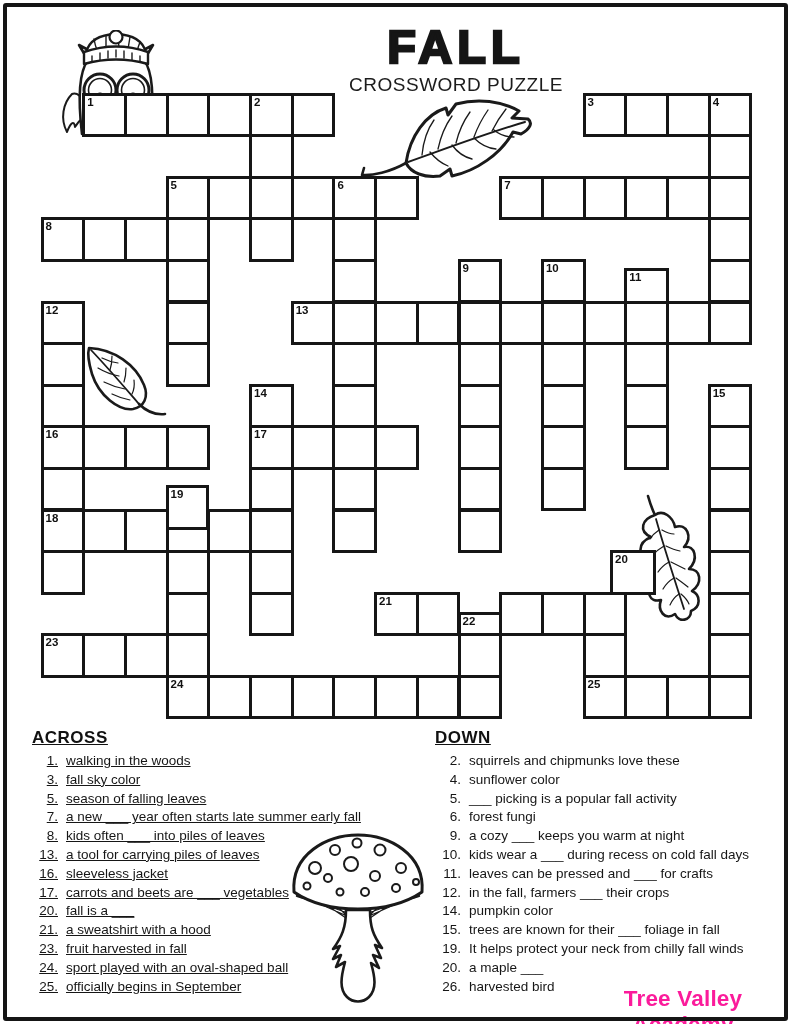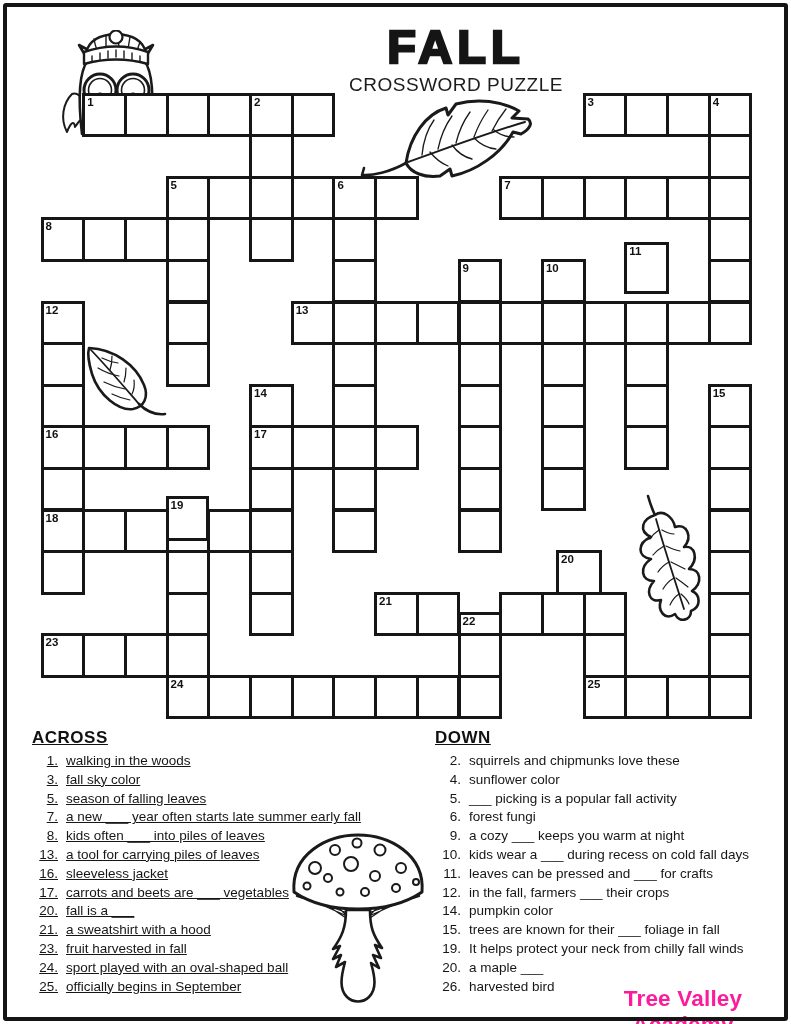--- a/index.html
+++ b/index.html
@@ -206,21 +206,21 @@
     <div class="cell" style="left: 457.5px; top: 466.9px; width: 44.7px; height: 44.6px;"></div>
     <div class="cell" style="left: 457.5px; top: 508.5px; width: 44.7px; height: 44.6px;"></div>
     <div class="cell" style="left: 540.9px; top: 258.9px; width: 44.7px; height: 44.6px;">
       <span class="cellnum">10</span>
     </div>
     <div class="cell" style="left: 540.9px; top: 300.5px; width: 44.7px; height: 44.6px;"></div>
     <div class="cell" style="left: 540.9px; top: 342.1px; width: 44.7px; height: 44.6px;"></div>
     <div class="cell" style="left: 540.9px; top: 383.7px; width: 44.7px; height: 44.6px;"></div>
     <div class="cell" style="left: 540.9px; top: 425.3px; width: 44.7px; height: 44.6px;"></div>
     <div class="cell" style="left: 540.9px; top: 466.9px; width: 44.7px; height: 44.6px;"></div>
-    <div class="cell" style="left: 624.3px; top: 242px; width: 44.7px; height: 52px;">
+    <div class="cell" style="left: 624.3px; top: 268px; width: 44.7px; height: 52px;">
       <span class="cellnum">11</span>
     </div>
     <div class="cell" style="left: 624.3px; top: 300.5px; width: 44.7px; height: 44.6px;"></div>
     <div class="cell" style="left: 624.3px; top: 342.1px; width: 44.7px; height: 44.6px;"></div>
     <div class="cell" style="left: 624.3px; top: 383.7px; width: 44.7px; height: 44.6px;"></div>
     <div class="cell" style="left: 624.3px; top: 425.3px; width: 44.7px; height: 44.6px;"></div>
     <div class="cell" style="left: 40.5px; top: 300.5px; width: 44.7px; height: 44.6px;">
       <span class="cellnum">12</span>
     </div>
     <div class="cell" style="left: 40.5px; top: 342.1px; width: 44.7px; height: 44.6px;"></div>
@@ -261,31 +261,31 @@
     <div class="cell" style="left: 707.7px; top: 591.7px; width: 44.7px; height: 44.6px;"></div>
     <div class="cell" style="left: 707.7px; top: 633.3px; width: 44.7px; height: 44.6px;"></div>
     <div class="cell" style="left: 707.7px; top: 674.9px; width: 44.7px; height: 44.6px;"></div>
     <div class="cell" style="left: 82.2px; top: 425.3px; width: 44.7px; height: 44.6px;"></div>
     <div class="cell" style="left: 123.9px; top: 425.3px; width: 44.7px; height: 44.6px;"></div>
     <div class="cell" style="left: 165.6px; top: 425.3px; width: 44.7px; height: 44.6px;"></div>
     <div class="cell" style="left: 290.7px; top: 425.3px; width: 44.7px; height: 44.6px;"></div>
     <div class="cell" style="left: 374.1px; top: 425.3px; width: 44.7px; height: 44.6px;"></div>
     <div class="cell" style="left: 82.2px; top: 508.5px; width: 44.7px; height: 44.6px;"></div>
     <div class="cell" style="left: 123.9px; top: 508.5px; width: 44.7px; height: 44.6px;"></div>
-    <div class="cell" style="left: 165.6px; top: 496px; width: 43px; height: 44.6px; padding-left: 8px;">
+    <div class="cell" style="left: 165.6px; top: 485px; width: 43px; height: 44.6px; padding-left: 8px;">
       <span class="cellnum">19</span>
     </div>
     <div class="cell" style="left: 207.3px; top: 508.5px; width: 44.7px; height: 44.6px;"></div>
     <div class="cell" style="left: 165.6px; top: 550.1px; width: 44.7px; height: 44.6px;"></div>
     <div class="cell" style="left: 165.6px; top: 591.7px; width: 44.7px; height: 44.6px;"></div>
     <div class="cell" style="left: 165.6px; top: 633.3px; width: 44.7px; height: 44.6px;"></div>
     <div class="cell" style="left: 165.6px; top: 674.9px; width: 69px; height: 44.6px;">
       <span class="cellnum">24</span>
     </div>
-    <div class="cell" style="left: 556px; top: 550.1px; width: 44.7px; height: 44.6px; padding-left: 40px;">
+    <div class="cell" style="left: 610px; top: 550.1px; width: 44.7px; height: 44.6px; padding-left: 40px;">
       <span class="cellnum">20</span>
     </div>
     <div class="cell" style="left: 582.6px; top: 591.7px; width: 44.7px; height: 44.6px;"></div>
     <div class="cell" style="left: 582.6px; top: 633.3px; width: 44.7px; height: 44.6px;"></div>
     <div class="cell" style="left: 582.6px; top: 674.9px; width: 44.7px; height: 44.6px;">
       <span class="cellnum">25</span>
     </div>
     <div class="cell" style="left: 374.1px; top: 591.7px; width: 44.7px; height: 44.6px;">
       <span class="cellnum">21</span>
     </div>

